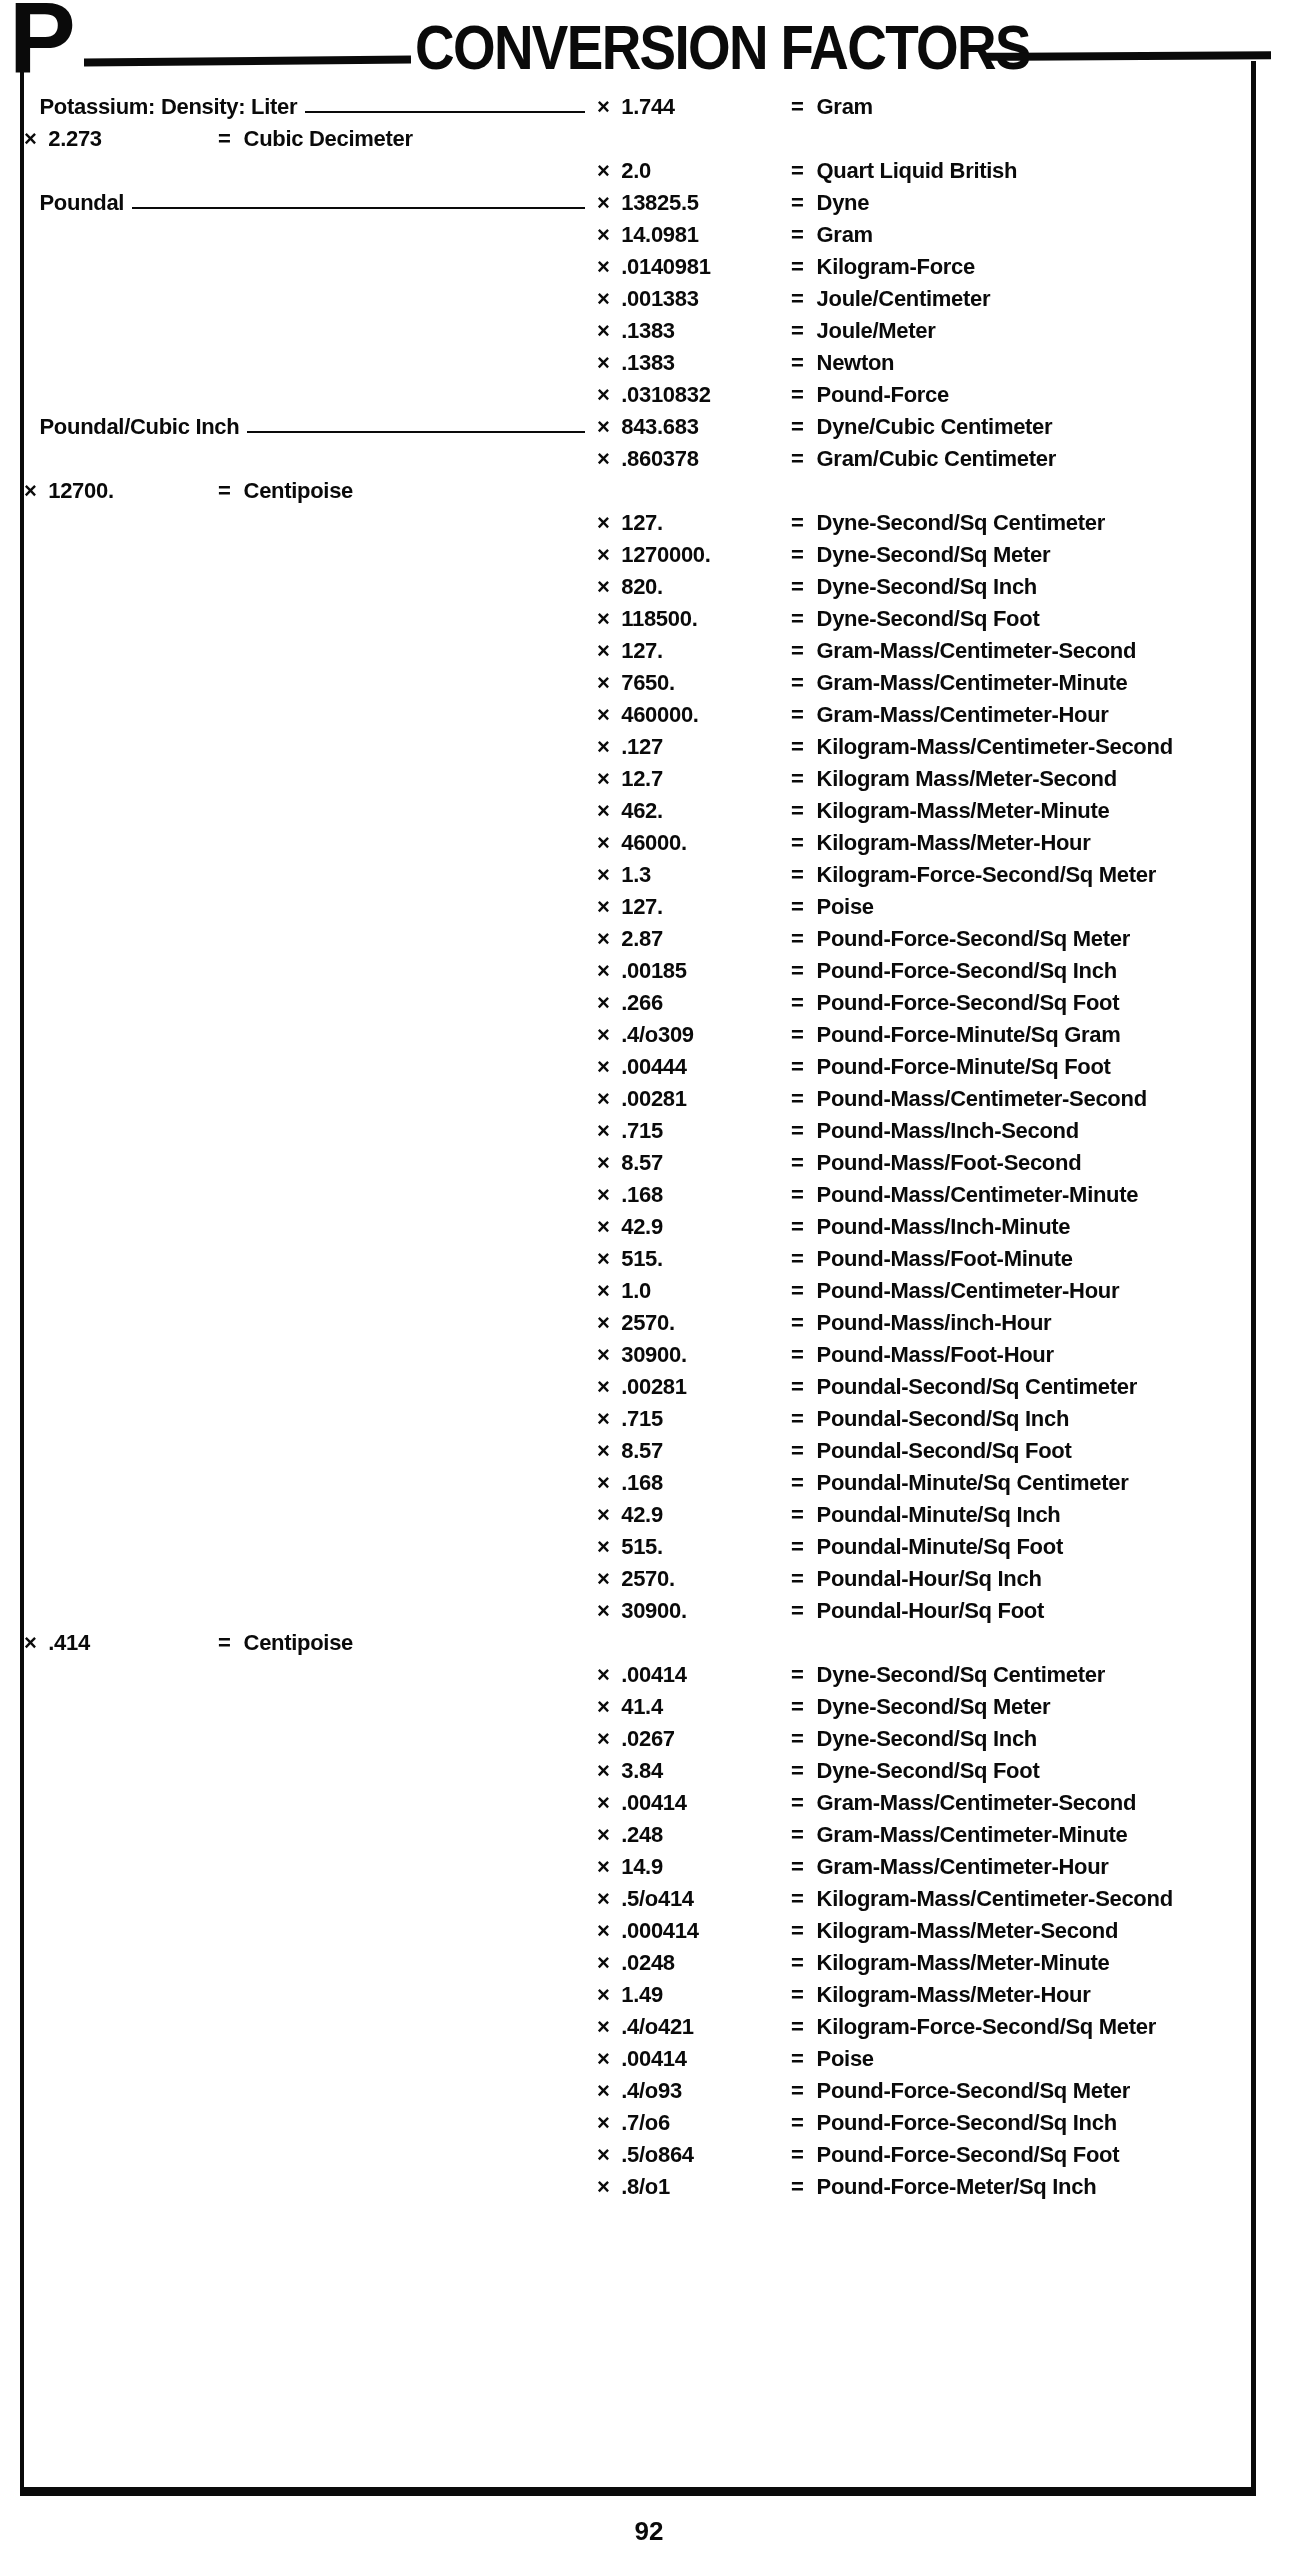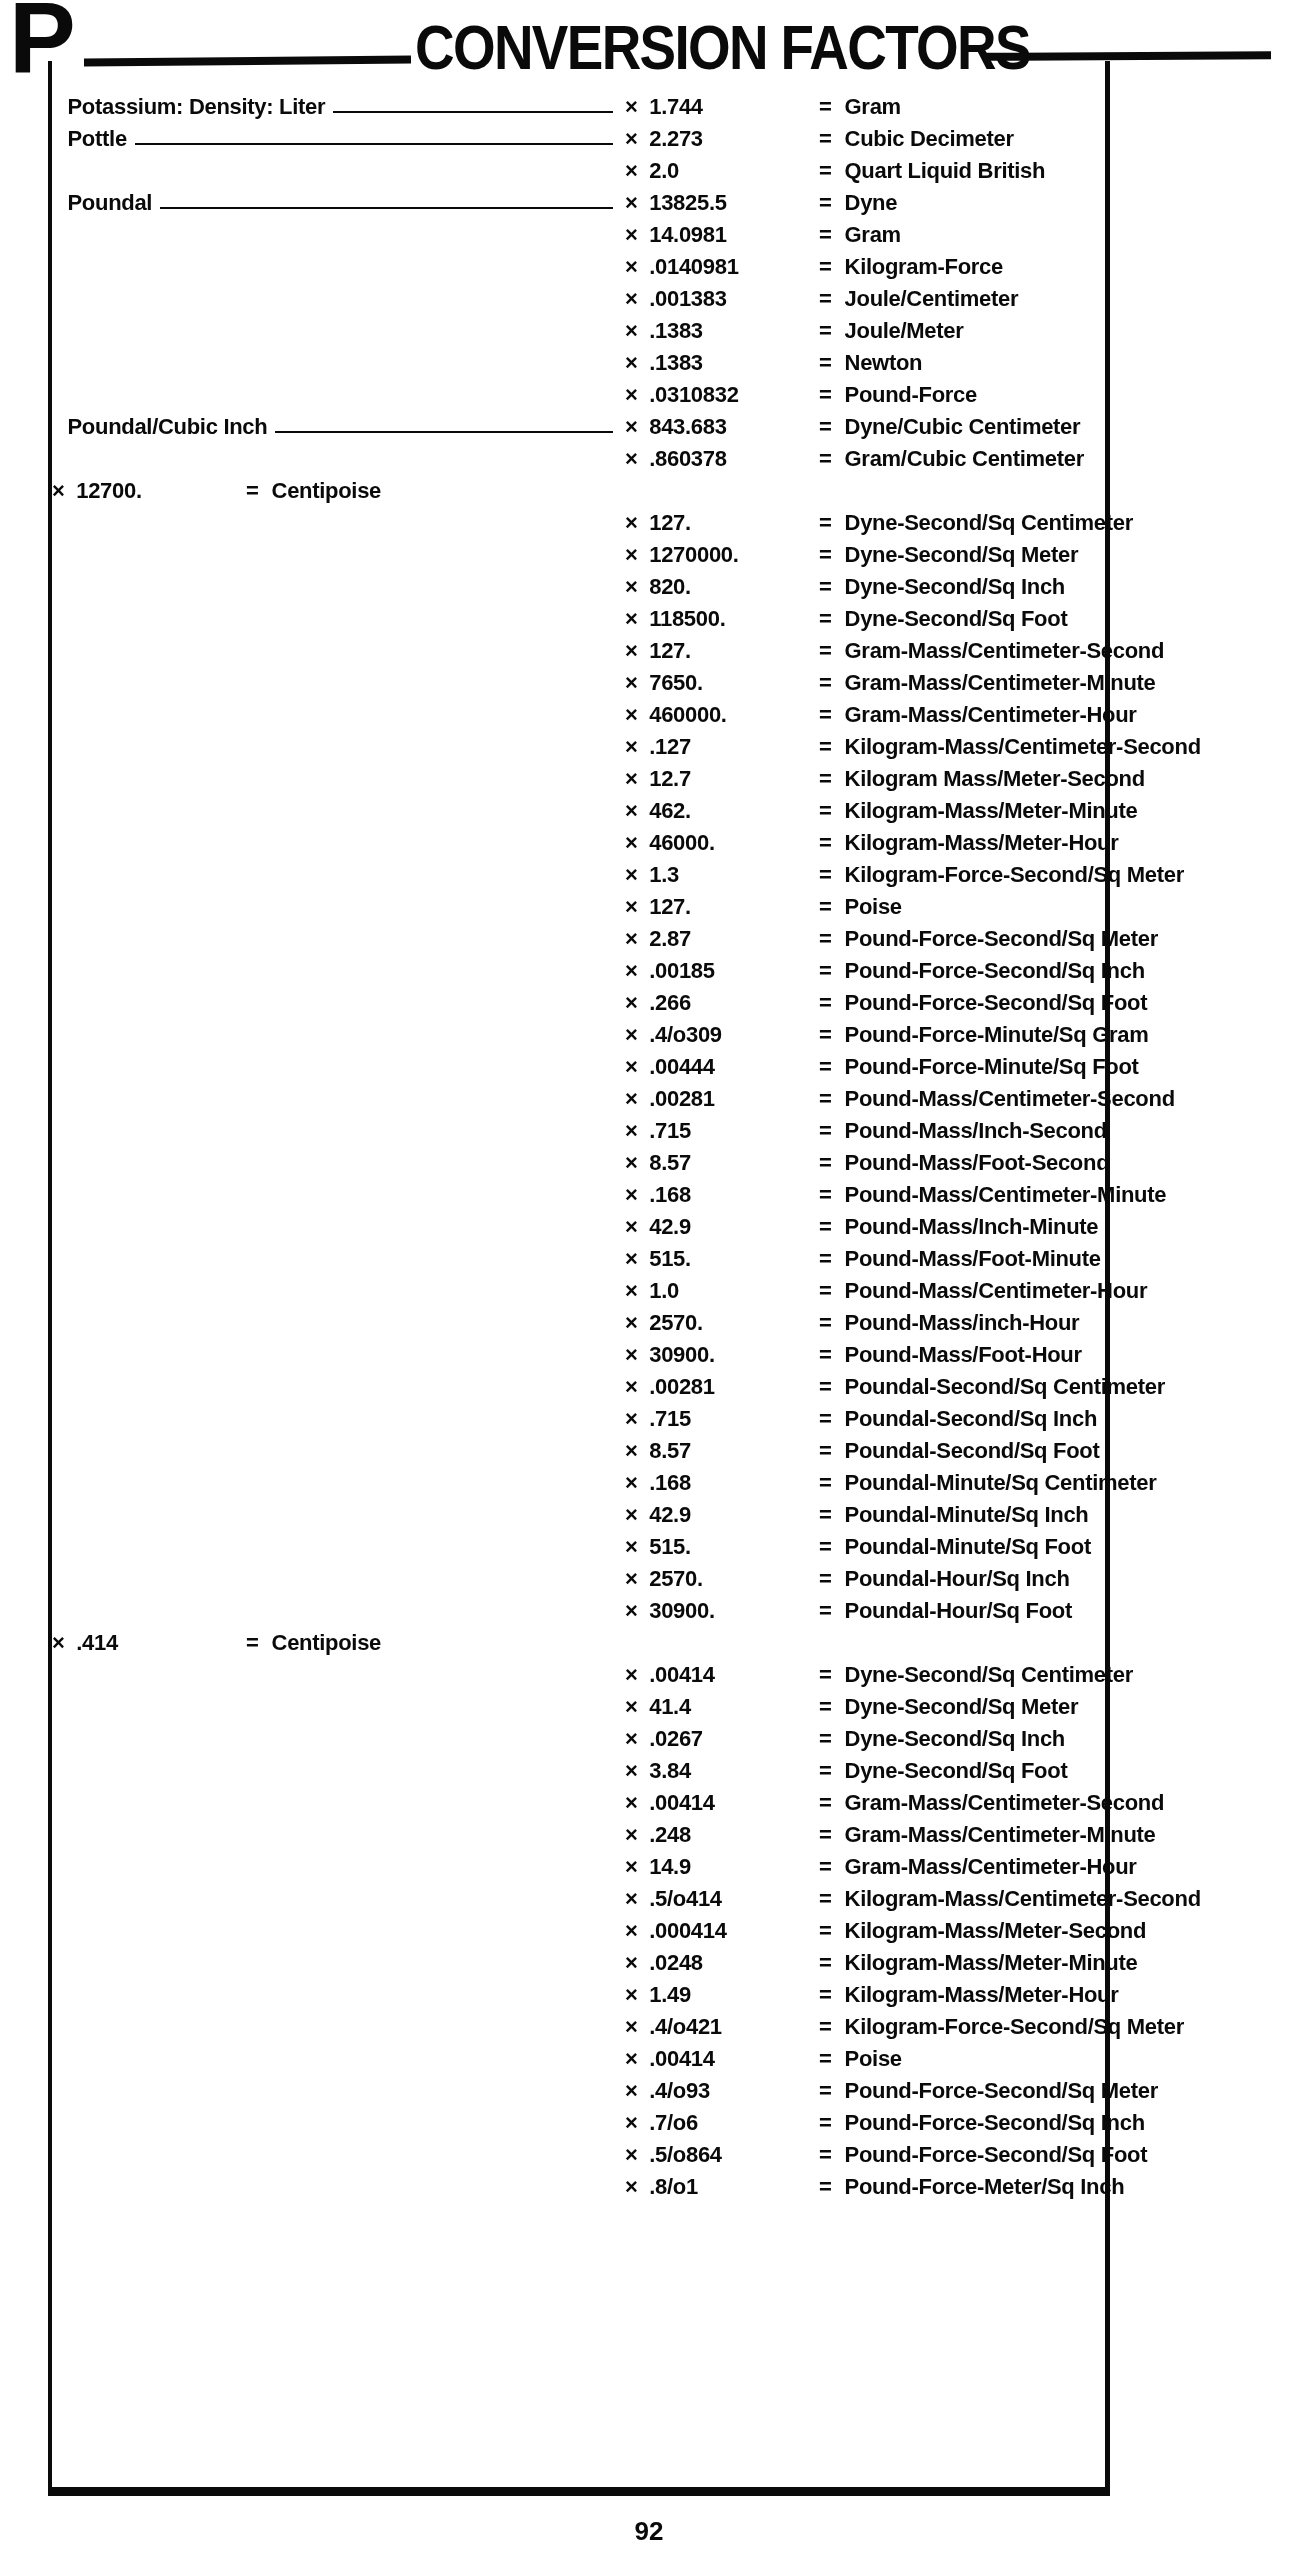--- a/index.html
+++ b/index.html
@@ -18,22 +18,22 @@
   .title{
     position:absolute;left:415px;top:15.5px;
     font-size:63px;font-weight:700;letter-spacing:-1.9px;
     transform:scaleX(.87);transform-origin:left center;
     white-space:nowrap;line-height:1;
   }
   .rule{position:absolute;background:#0a0a0a;height:8.4px;}
   .rule-left{left:84px;top:57px;width:327px;transform:rotate(-.55deg);}
   .rule-right{left:986px;top:52px;width:285px;transform:rotate(-.35deg);}
   .box{
-    position:absolute;left:48px;top:61px;
-    width:1062px;height:2435px;
+    position:absolute;left:20px;top:61px;
+    width:1236px;height:2435px;
     box-sizing:border-box;
     border-left:4.5px solid #0a0a0a;
     border-right:5.8px solid #0a0a0a;
     border-bottom:9.7px solid #0a0a0a;
   }
   .rows{padding-top:30px;}
   .row{
     display:flex;align-items:center;
     height:32px;
     font-size:22px;font-weight:700;letter-spacing:-0.3px;
@@ -84,24 +84,20 @@
       <span class="times">×</span>
       <span class="value-text">1.744</span>
     </div>
     <div class="cell-unit">
       <span class="equals">=</span>
       <span class="unit-text">Gram</span>
     </div>
   </div>
 
   <div class="row">
-    <div class="cell-label">
-      <span class="label-text">Pottle</span>
-      <span class="leader"></span>
-    </div>
     <div class="cell-value">
       <span class="times">×</span>
       <span class="value-text">2.273</span>
     </div>
     <div class="cell-unit">
       <span class="equals">=</span>
       <span class="unit-text">Cubic Decimeter</span>
     </div>
   </div>
 

